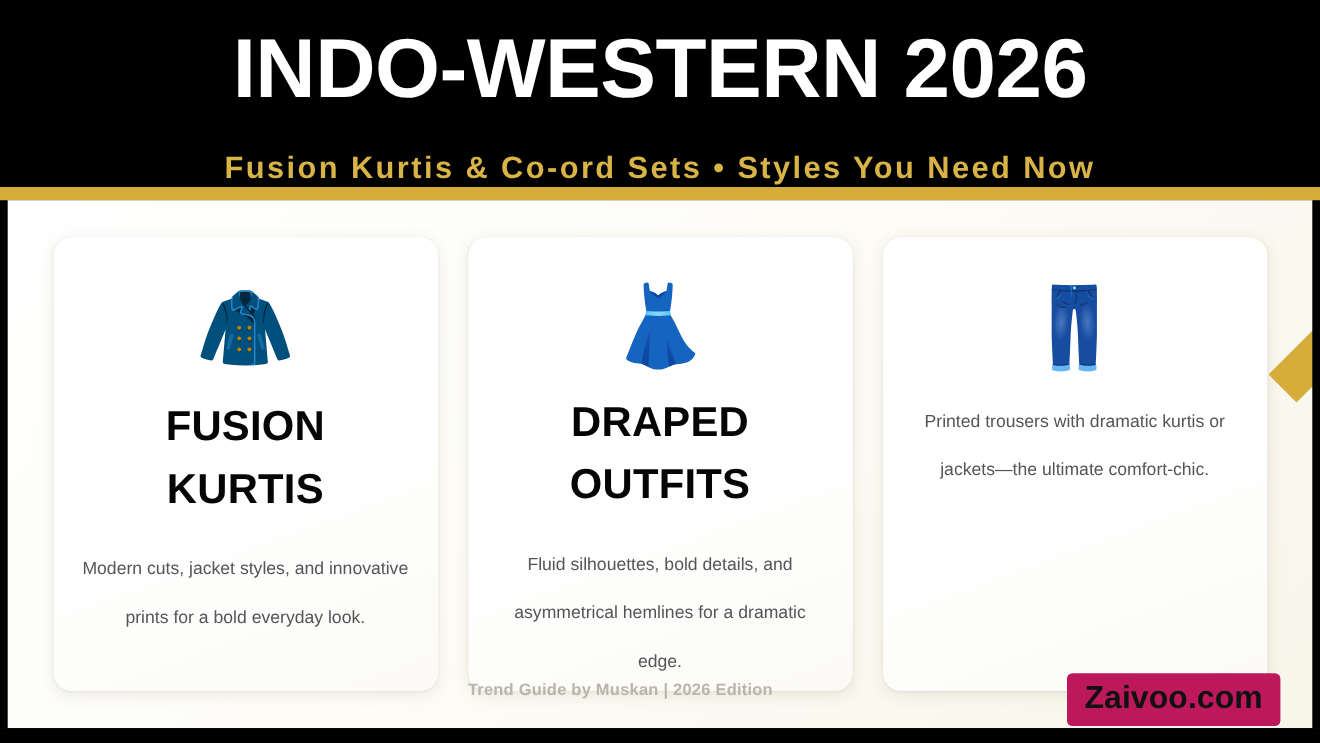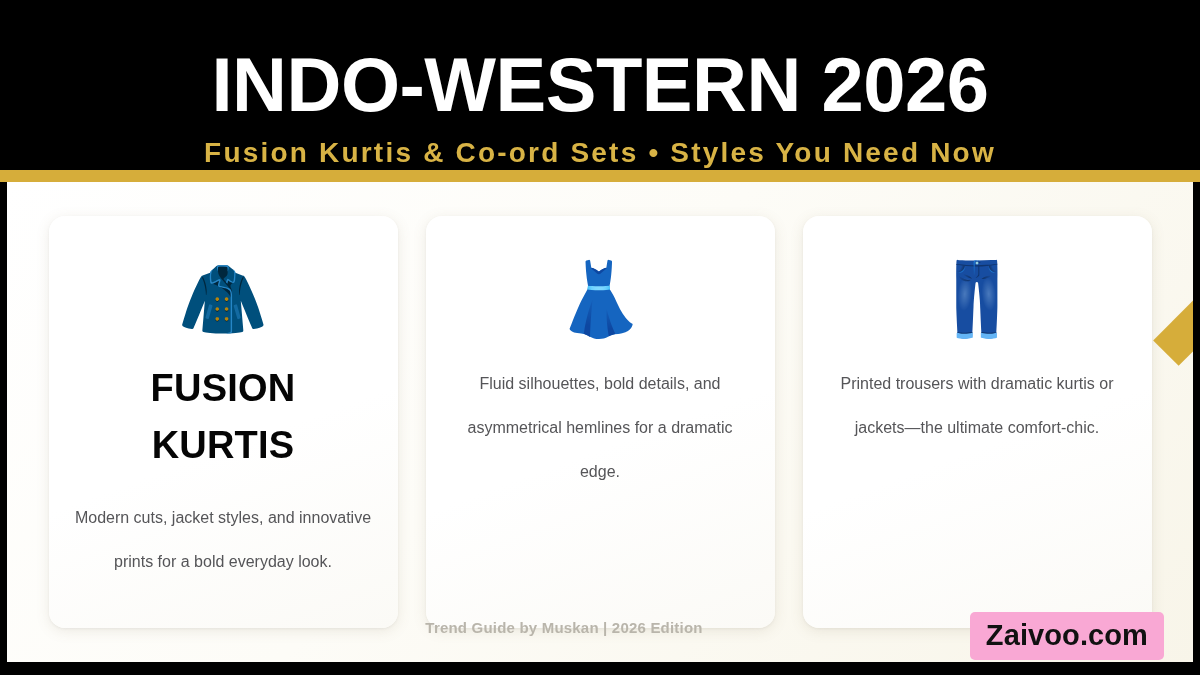--- a/index.html
+++ b/index.html
@@ -20,21 +20,21 @@
 
   
   .header {
     position:absolute;
     left:0; top:0;
     width:1200px; height:170px;
     background:#000;
     display:flex;
     flex-direction:column;
     align-items:center;
-    justify-content:flex-end;
+    justify-content:space-between;
   }
 
   .headline {
     margin-top:20px;
     font-size:76px;
     line-height:86px;
     font-weight:700;
     color:#ffffff;
     letter-spacing:-0.5px;
     white-space:nowrap;
@@ -168,21 +168,21 @@
     letter-spacing:0.2px;
     z-index:30;
     font-family:"Liberation Sans", sans-serif;
   }
 
   
   .watermark {
     position:absolute;
     right:36px;
     top:612px;
-    background:#f9a8d4;
+    background:#be185d;
     color:#111111;
     font-size:29px;
     line-height:31px;
     font-weight:700;
     padding:8px 16px 9px 16px;
     border-radius:5px;
     z-index:50;
     letter-spacing:0.1px;
     font-family:"Liberation Sans", sans-serif;
   }
@@ -206,20 +206,21 @@
     <div class="cards">
 
       <div class="card">
         <div class="card-emoji">🧥</div>
         <div class="card-title">FUSION KURTIS</div>
         <div class="card-desc">Modern cuts, jacket styles, and innovative prints for a bold everyday look.</div>
       </div>
 
       <div class="card">
         <div class="card-emoji">👗</div>
+        <div class="card-title">DRAPED OUTFITS</div>
         <div class="card-desc">Fluid silhouettes, bold details, and asymmetrical hemlines for a dramatic edge.</div>
       </div>
 
       <div class="card">
         <div class="card-emoji">👖</div>
         <div class="card-desc">Printed trousers with dramatic kurtis or jackets—the ultimate comfort-chic.</div>
       </div>
 
     </div>
   </div>

